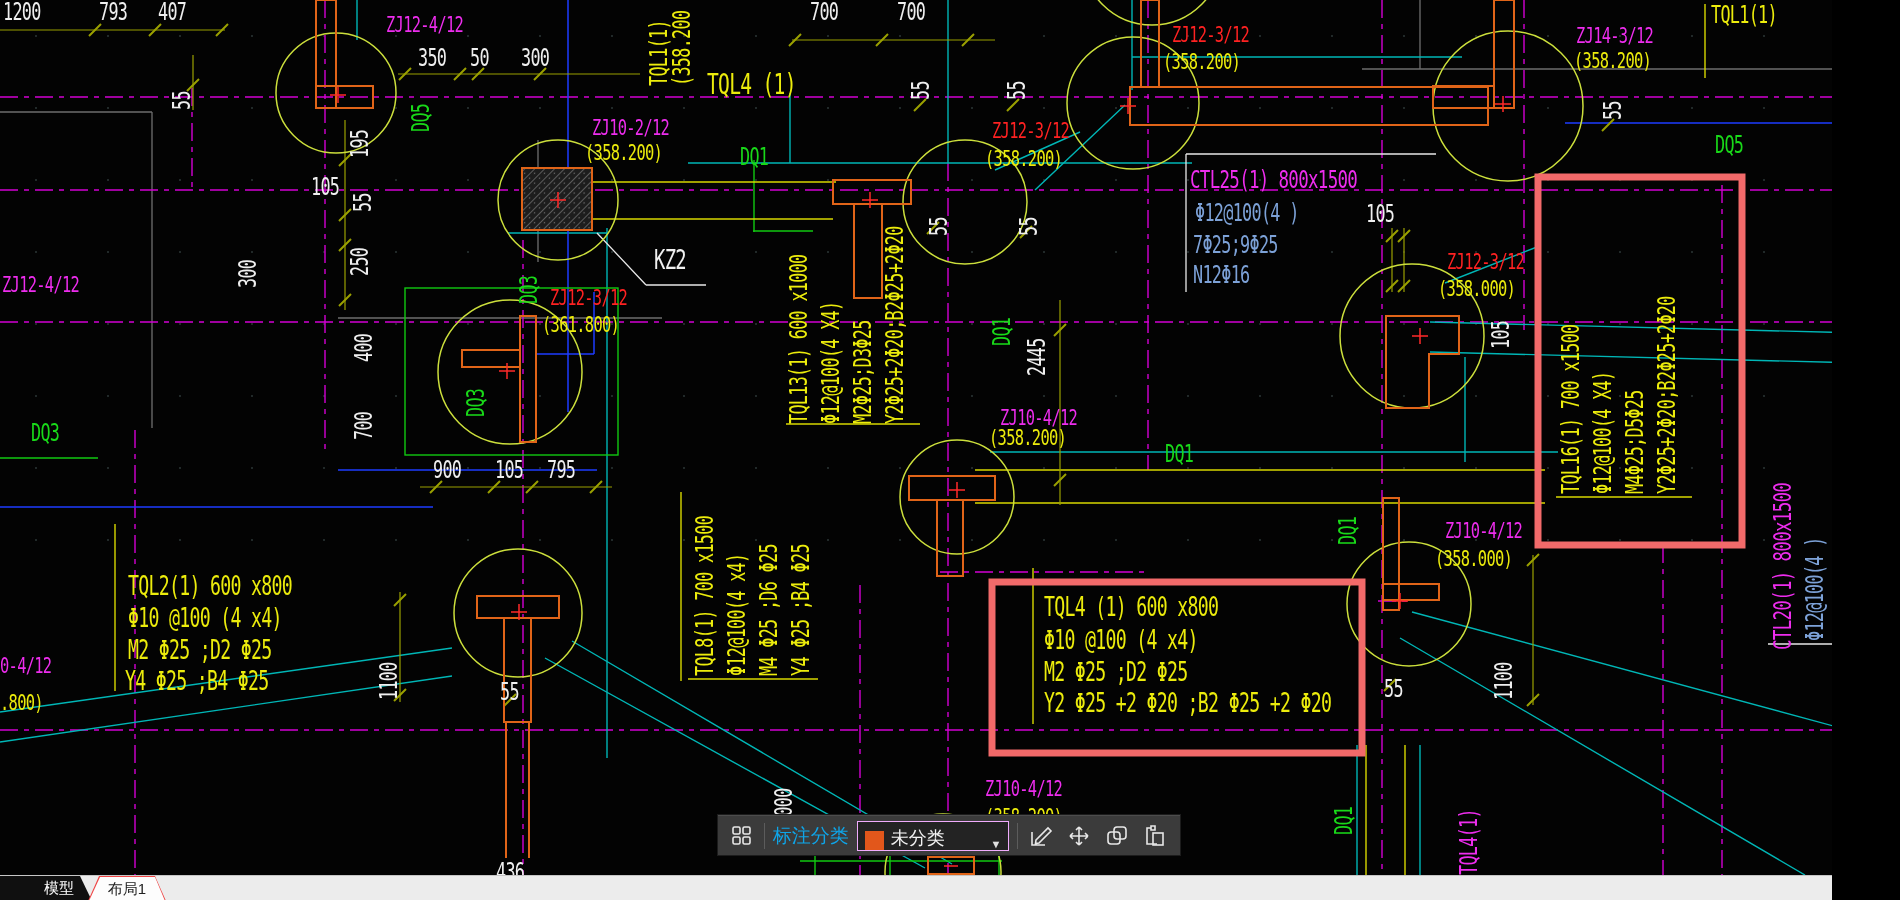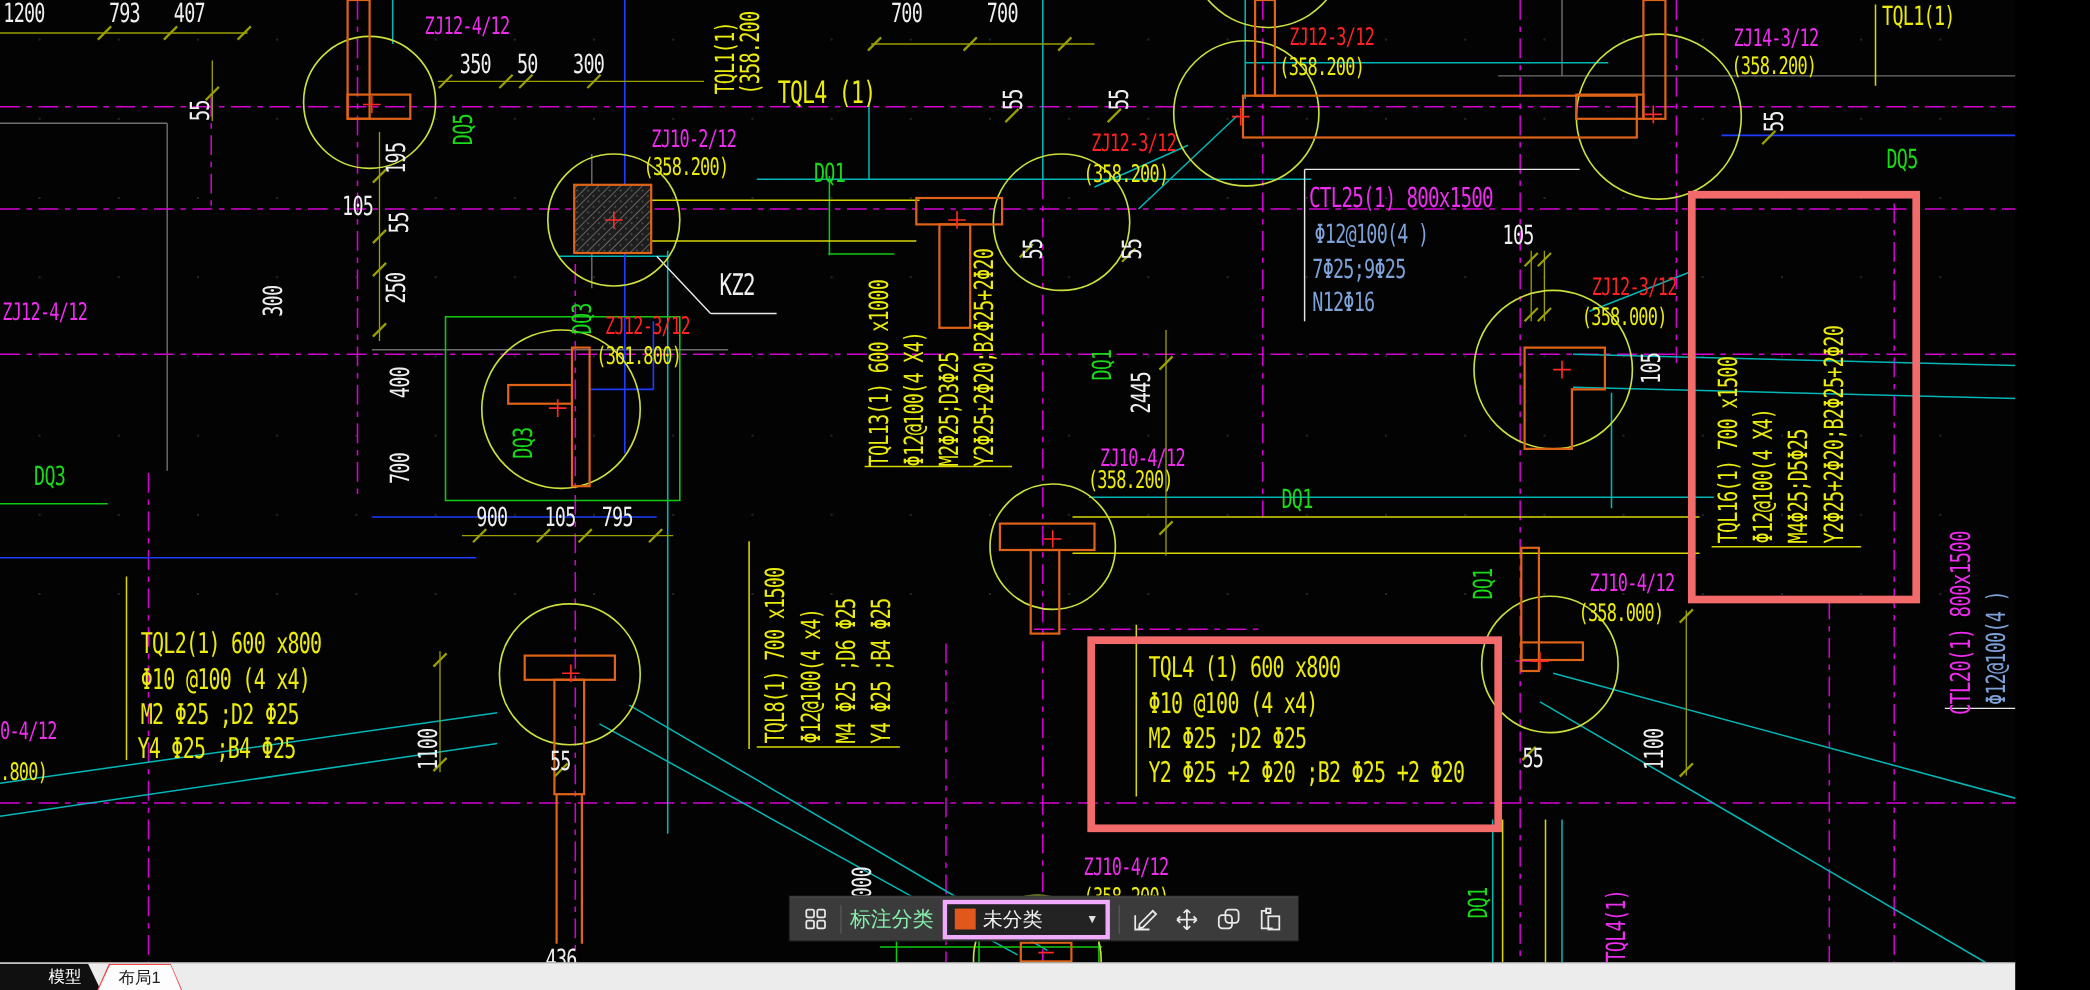--- a/index.html
+++ b/index.html
@@ -14,23 +14,23 @@
        line-height:1;letter-spacing:-1px;transform:scaleX(0.7);transform-origin:0 0;}
   .cad.rot{transform:rotate(-90deg) scaleX(0.7);}
   .c-w{color:#efefef}.c-m{color:#ee2dee}.c-r{color:#ff2222}.c-y{color:#ecec0c}
   .c-g{color:#19d919}.c-b{color:#7da2d8}
   
   .toolbar{position:absolute;left:718px;top:815px;width:462px;height:40px;
            background:#3b3b3b;border-top:1px solid #4d4d4d;box-shadow:0 0 0 1px #1c1c1c;
            display:flex;align-items:center;gap:8px;padding:0 10px;box-sizing:border-box;}
   .toolbar button{background:transparent;border:none;padding:2px;margin:0;display:flex;align-items:center;cursor:pointer;}
   .tb-sep{width:1px;height:26px;background:#5c5c5c;}
-  .tb-label{color:#86efac;font-size:19px;white-space:nowrap;}
-  .tb-dropdown{width:188px;height:28px;background:#232323;border:4px solid #f0abfc;
-               display:flex;align-items:center;gap:7px;padding:0 7px;cursor:pointer;}
+  .tb-label{color:#0ea5e9;font-size:19px;white-space:nowrap;}
+  .tb-dropdown{width:188px;height:28px;background:#232323;border:1px solid #f0abfc;
+               display:flex;align-items:flex-end;gap:7px;padding:0 7px;cursor:pointer;}
   .swatch{width:19px;height:19px;background:#e2571b;display:inline-block;}
   .dd-text{color:#f2f2f2;font-size:18px;}
   .caret{margin-left:auto;color:#e0e0e0;font-size:11px;}
   
   .tabbar{position:absolute;left:0;top:875px;width:1900px;height:25px;background:#ececec;
           border-top:1px solid #c6c6c6;display:flex;align-items:stretch;}
   .tab{position:relative;font-size:15px;display:flex;align-items:center;justify-content:flex-end;}
   .tab-model{width:92px;background:#101010;color:#fff;
              clip-path:polygon(0 0,80px 0,92px 100%,0 100%);}
   .tab-model span{margin-right:18px;}

